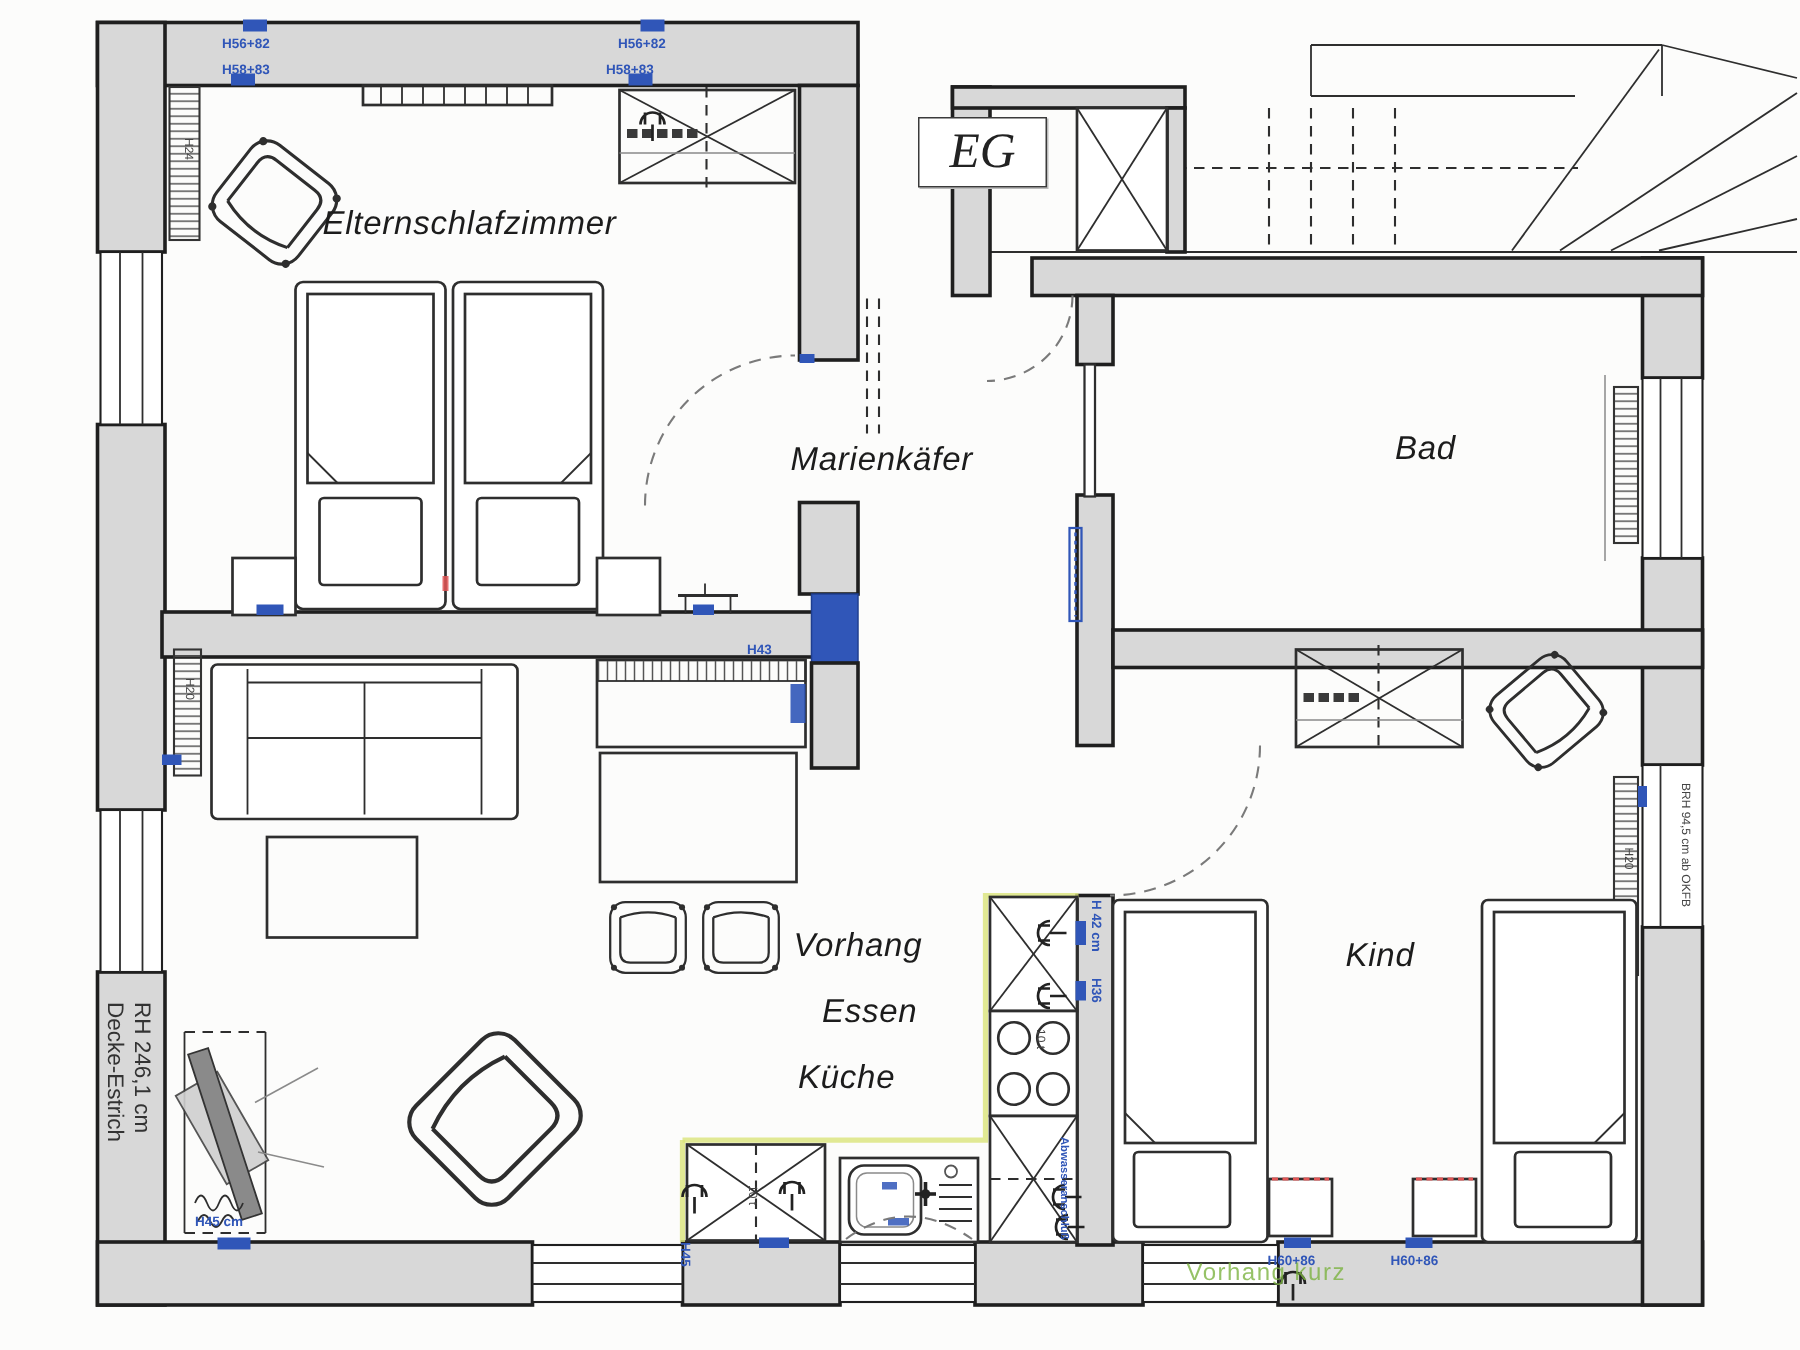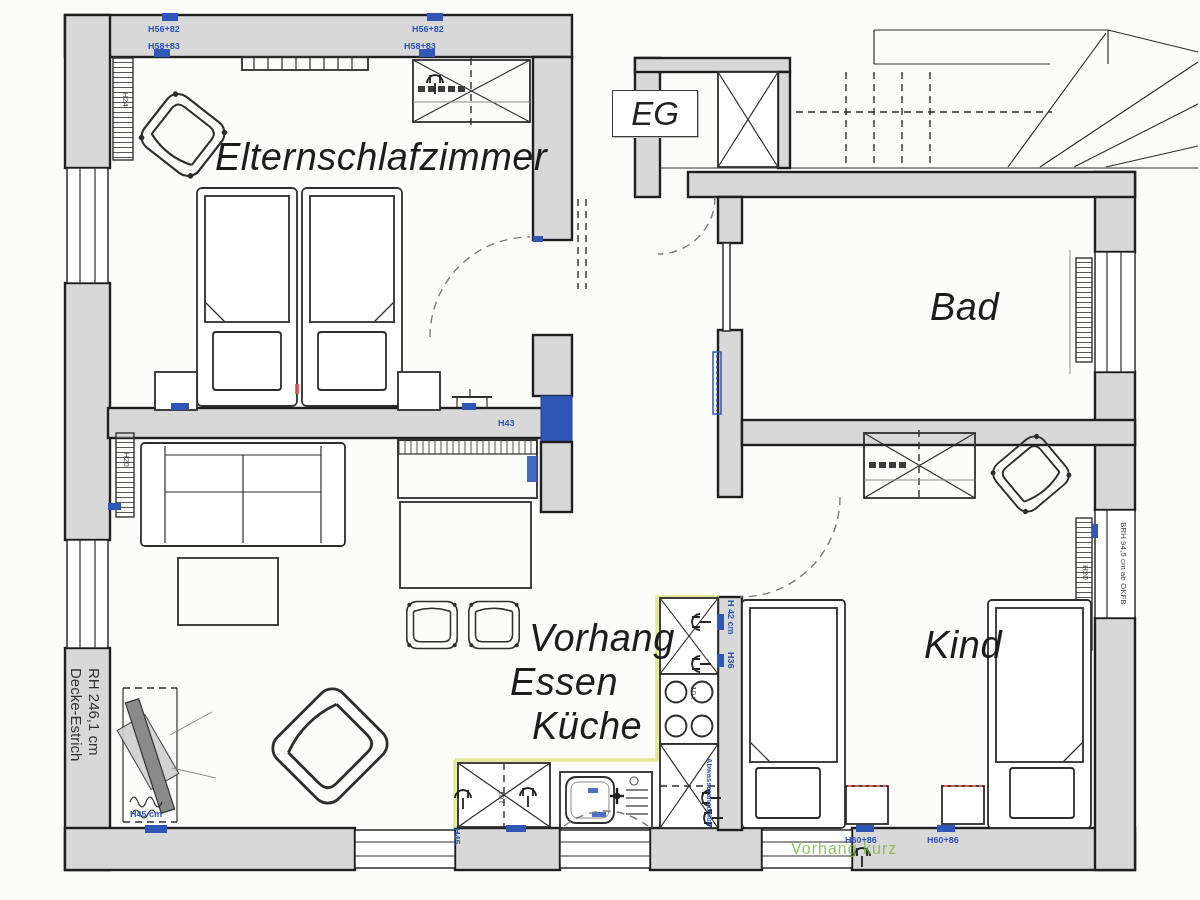--- a/index.html
+++ b/index.html
@@ -14,27 +14,27 @@
   .thin{stroke:var(--line);stroke-width:1.2;fill:none;}
   .thin2{stroke:#8a8a8a;stroke-width:1;fill:none;}
   .furn{fill:#fff;stroke:var(--line);stroke-width:1.8;}
   .furn2{fill:none;stroke:var(--line);stroke-width:1.8;}
   .dash{stroke:var(--line);stroke-width:1.4;fill:none;stroke-dasharray:7 5;}
   .doorarc{stroke:#7a7a7a;stroke-width:1.4;fill:none;stroke-dasharray:8 6;}
   .blue{fill:var(--blue);}
   .hl{stroke:var(--hl);stroke-width:3.5;fill:none;opacity:.8;}
   .redd{stroke:var(--red);stroke-width:2;stroke-dasharray:4 3;fill:none;}
   .lbl{position:absolute;white-space:nowrap;color:#1c1c1c;}
-  .room{font-style:italic;font-size:38px;letter-spacing:.5px;}
+  .room{font-style:italic;font-size:22px;letter-spacing:.5px;}
   .blab{font-size:9px;color:var(--blue);font-weight:bold;}
   .rot90{transform:rotate(90deg);transform-origin:top left;}
-  .eg-box{position:absolute;left:612px;top:90px;width:84px;height:45px;
+  .eg-box{position:absolute;left:612px;top:78px;width:84px;height:45px;
           border:1.6px solid #3a3a3a;background:#fff;display:flex;align-items:center;
           justify-content:center;font-style:italic;font-size:33px;color:#222;
-          box-shadow:1px 1px 0 #bbb;}
+          box-shadow:1px 1px 0 #bbb;font-family:Liberation Serif, serif;}
   .greenlbl{font-size:16px;color:var(--green);opacity:.8;letter-spacing:1px;}
   .notelbl{font-size:15px;color:#333;line-height:18px;}
   .tinylbl{font-size:8px;color:#444;}
 </style>
 </head>
 <body>
 
 <div id="plan">
 <svg width="1200" height="900" viewBox="0 0 1200 900">
   <defs>
@@ -414,31 +414,32 @@
           <path d="M-8,0 A8,8 0 0 1 8,0 M-5,0 L-5,-8 M5,0 L5,-8 M0,0 L0,11"></path>
         </g>
   </g>
 </svg>
 
 <div class="eg-box">
   <span>EG</span>
 </div>
 
 <div class="lbl room" style="left:215px;top:136px;">Elternschlafzimmer</div>
+<div class="lbl room" style="left:527px;top:293px;">Marienkäfer</div>
 <div class="lbl room" style="left:930px;top:286px;">Bad</div>
 <div class="lbl room" style="left:529px;top:617px;">Vorhang</div>
-<div class="lbl room" style="left:510px;top:661px;">Essen</div>
+<div class="lbl room" style="left:548px;top:661px;">Essen</div>
 <div class="lbl room" style="left:532px;top:705px;">Küche</div>
-<div class="lbl room" style="left:897px;top:624px;margin-left:27px;">Kind</div>
+<div class="lbl room" style="left:897px;top:624px;">Kind</div>
 
 <div class="lbl blab" style="left:148px;top:24px;">H56+82</div>
 <div class="lbl blab" style="left:412px;top:24px;">H56+82</div>
 <div class="lbl blab" style="left:148px;top:41px;">H58+83</div>
 <div class="lbl blab" style="left:404px;top:41px;">H58+83</div>
-<div class="lbl blab" style="left:458px;top:418px;padding-left:40px;">H43</div>
+<div class="lbl blab" style="left:458px;top:428px;padding-left:40px;">H43</div>
 <div class="lbl blab" style="left:130px;top:809px;">H45 cm</div>
 <div class="lbl blab" style="left:845px;top:835px;">H60+86</div>
 <div class="lbl blab" style="left:927px;top:835px;">H60+86</div>
 <div class="lbl blab rot90" style="left:462px;top:828px;">H45</div>
 <div class="lbl blab rot90" style="left:736px;top:600px;">H 42 cm</div>
 <div class="lbl blab rot90" style="left:736px;top:652px;">H36</div>
 <div class="lbl blab rot90" style="left:714px;top:758px;font-size:7.5px;">Abwasseranschluß</div>
 
 <div class="lbl tinylbl rot90" style="left:131px;top:452px;">H20</div>
 <div class="lbl tinylbl rot90" style="left:1090px;top:565px;">H20</div>

